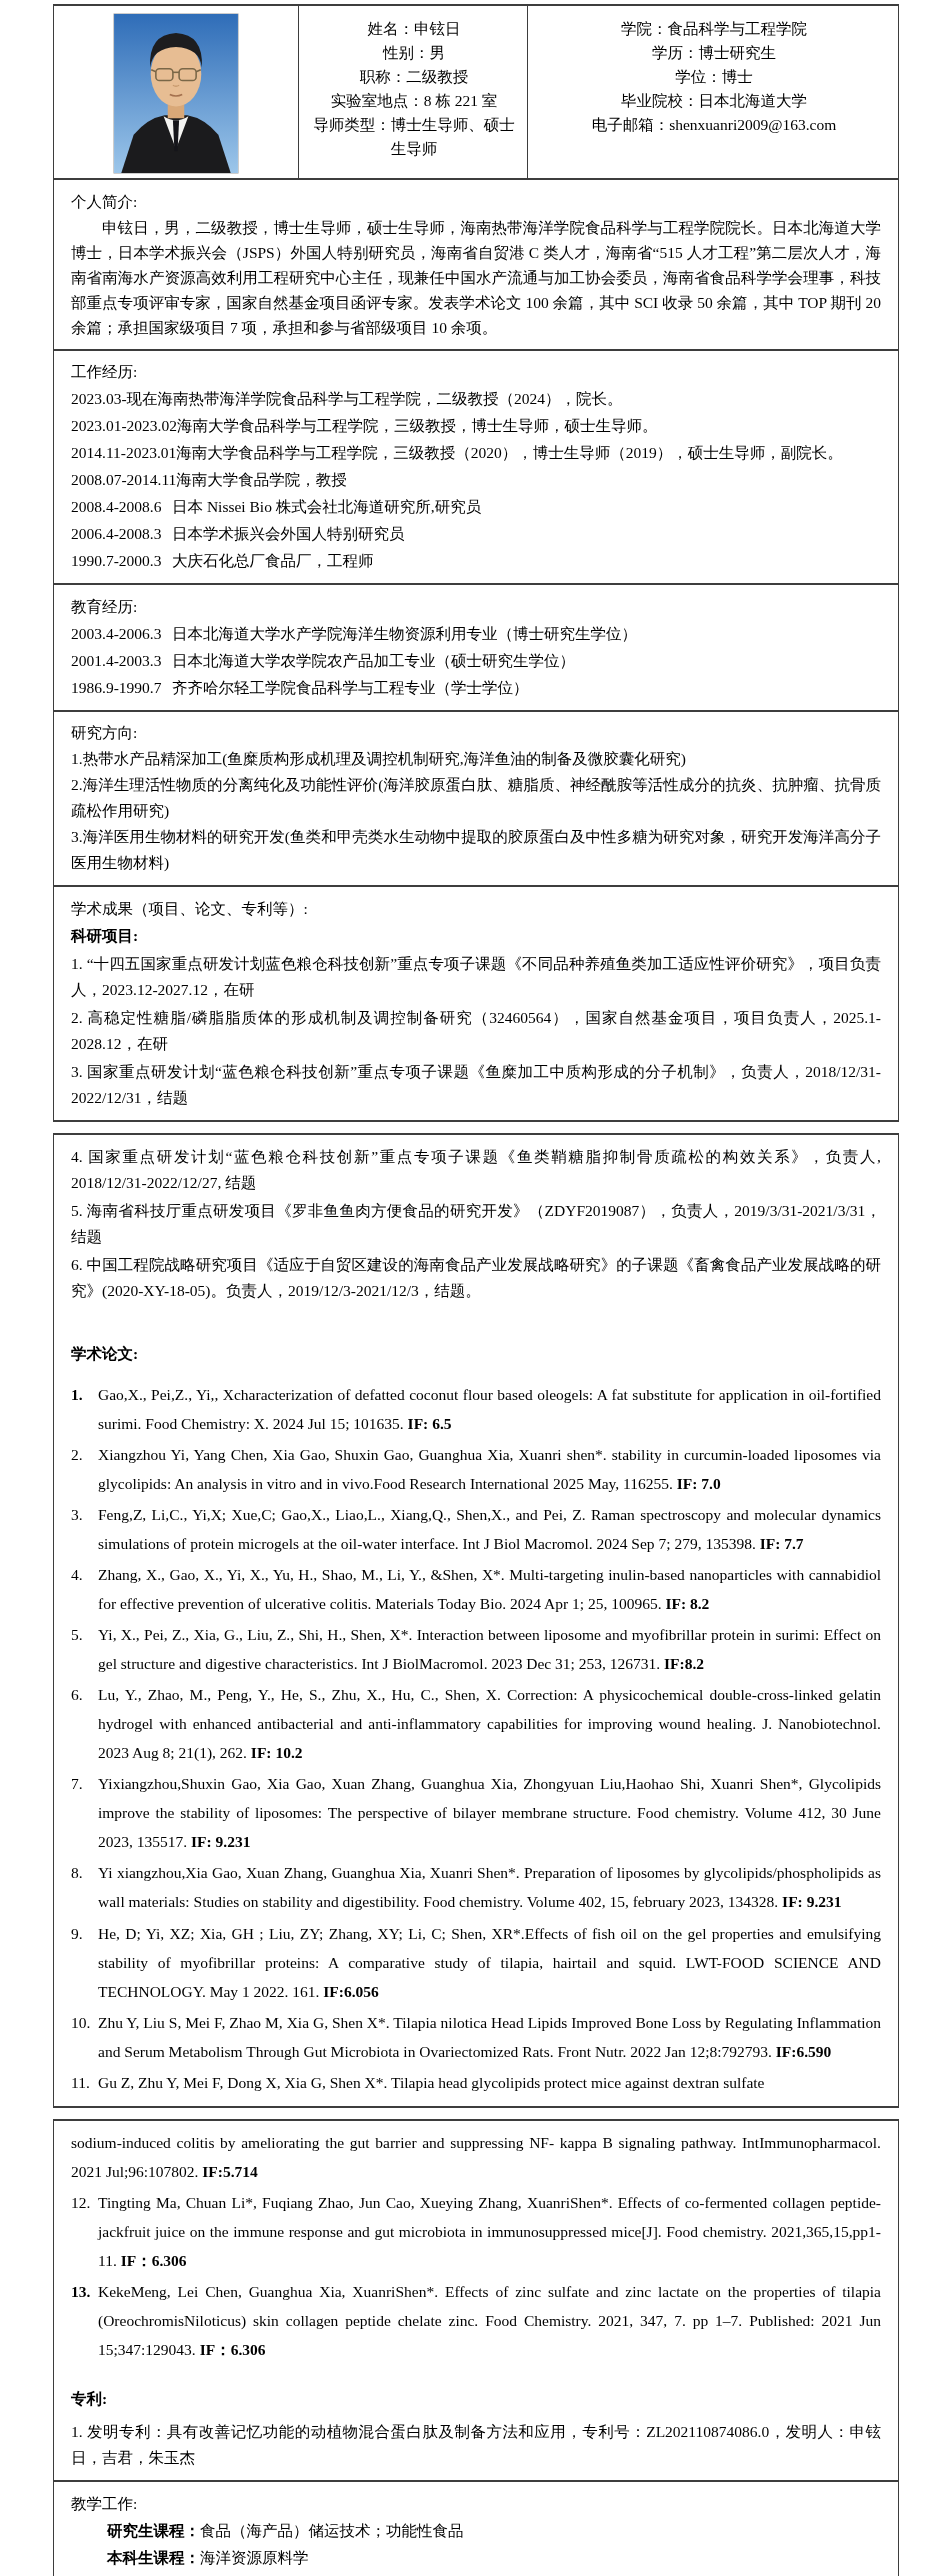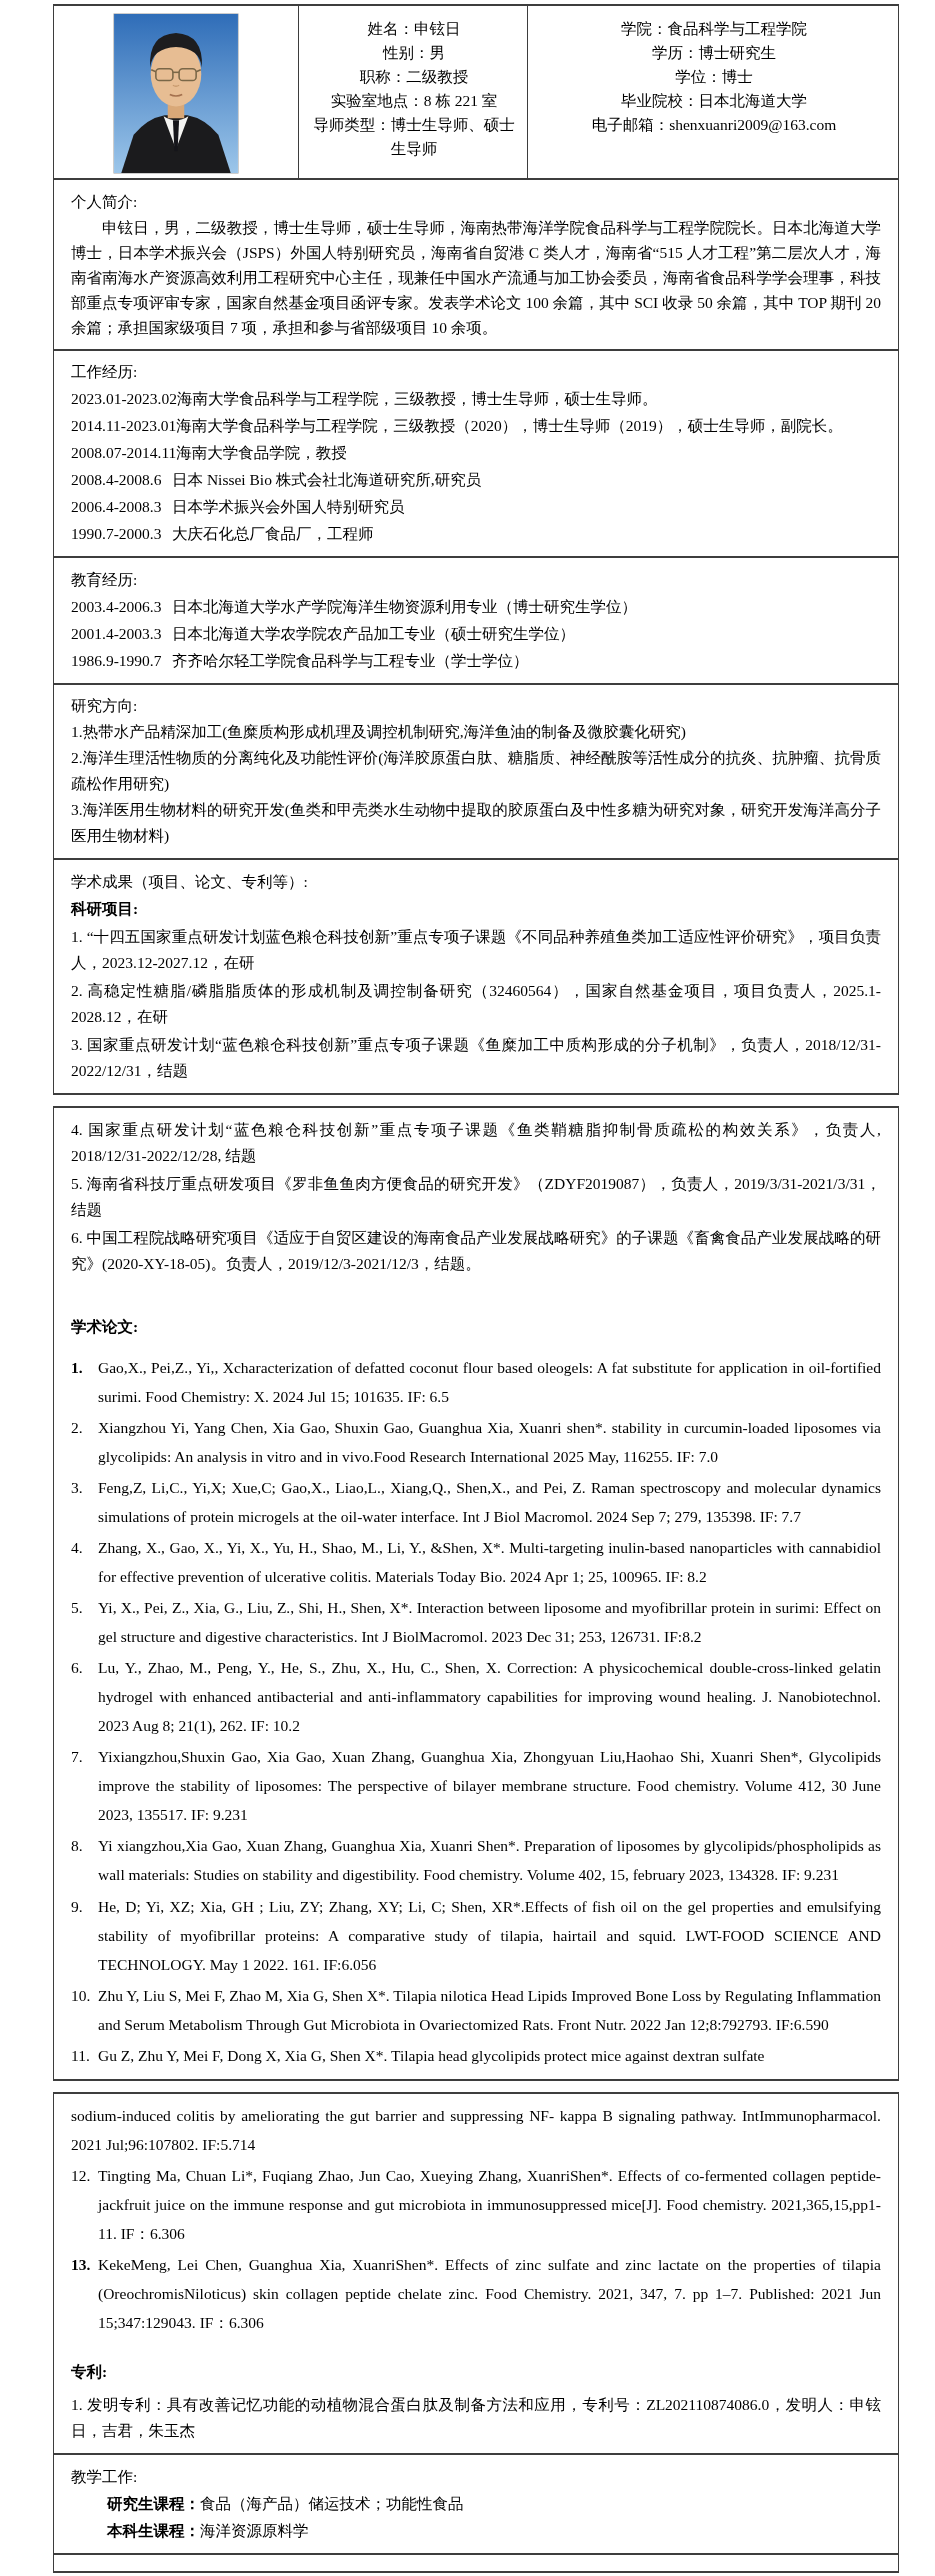--- a/index.html
+++ b/index.html
@@ -23,21 +23,21 @@
   .zh-line{line-height:27px;}
   .entry .date.tab{display:inline-block;min-width:101px;}
   .num-item{line-height:26px;text-align:justify;}
   .proj-list .num-item{margin-top:2.1px;}
   
   .papers-heading{margin-top:36px;margin-bottom:12.4px;}
   .paper{display:flex;line-height:29px;margin-top:2.1px;}
   .paper .pnum{width:27px;flex:none;}
   .paper .ptxt{flex:1;text-align:justify;}
   .paper-cont{line-height:29px;text-align:justify;}
-  .if{font-weight:normal;}
+  .if{font-weight:bold;}
   .patent-heading{margin-top:20.6px;margin-bottom:7.2px;}
   .teach-line{line-height:27px;padding-left:36px;}
   .photo-frame{width:124px;height:159px;box-shadow:0 0 0 0.5px #9a9a9a;}
 </style>
 </head>
 <body>
 
 <div class="doc">
 
   <div class="block">
@@ -99,20 +99,21 @@
 
     <div class="sec">
       <div class="sec-heading">个人简介:</div>
       <div class="para">申铉日，男，二级教授，博士生导师，硕士生导师，海南热带海洋学院食品科学与工程学院院长。日本北海道大学博士，日本学术振兴会（JSPS）外国人特别研究员，海南省自贸港 C 类人才，海南省“515 人才工程”第二层次人才，海南省南海水产资源高效利用工程研究中心主任，现兼任中国水产流通与加工协会委员，海南省食品科学学会理事，科技部重点专项评审专家，国家自然基金项目函评专家。发表学术论文 100 余篇，其中 SCI 收录 50 余篇，其中 TOP 期刊 20 余篇；承担国家级项目 7 项，承担和参与省部级项目 10 余项。</div>
     </div>
 
     <div class="sec">
       <div class="sec-heading">工作经历:</div>
       <div>
 
+          <div class="entry zh-line"><span class="date">2023.03-现在</span><span>海南热带海洋学院食品科学与工程学院，二级教授（2024），院长。</span></div>
 
           <div class="entry zh-line"><span class="date tab">2023.01-2023.02</span><span>海南大学食品科学与工程学院，三级教授，博士生导师，硕士生导师。</span></div>
 
           <div class="entry zh-line"><span class="date tab">2014.11-2023.01</span><span>海南大学食品科学与工程学院，三级教授（2020），博士生导师（2019），硕士生导师，副院长。</span></div>
 
           <div class="entry zh-line"><span class="date tab">2008.07-2014.11</span><span>海南大学食品学院，教授</span></div>
 
           <div class="entry zh-line"><span class="date tab">2008.4-2008.6</span><span>日本 Nissei Bio 株式会社北海道研究所,研究员</span></div>
 
           <div class="entry zh-line"><span class="date tab">2006.4-2008.3</span><span>日本学术振兴会外国人特别研究员</span></div>
@@ -156,21 +157,21 @@
 
           <div class="num-item"><span>3.</span> <span>国家重点研发计划“蓝色粮仓科技创新”重点专项子课题《鱼糜加工中质构形成的分子机制》，负责人，2018/12/31-2022/12/31，结题</span></div>
         </div>
     </div>
   </div>
 
   <div class="block">
     <div class="sec">
       <div class="proj-list">
 
-          <div class="num-item"><span>4.</span> <span>国家重点研发计划“蓝色粮仓科技创新”重点专项子课题《鱼类鞘糖脂抑制骨质疏松的构效关系》，负责人, 2018/12/31-2022/12/28, 结题</span></div>
+          <div class="num-item"><span>4.</span> <span>国家重点研发计划“蓝色粮仓科技创新”重点专项子课题《鱼类鞘糖脂抑制骨质疏松的构效关系》，负责人, 2018/12/31-2022/12/27, 结题</span></div>
 
           <div class="num-item"><span>5.</span> <span>海南省科技厅重点研发项目《罗非鱼鱼肉方便食品的研究开发》（ZDYF2019087），负责人，2019/3/31-2021/3/31，结题</span></div>
 
           <div class="num-item"><span>6.</span> <span>中国工程院战略研究项目《适应于自贸区建设的海南食品产业发展战略研究》的子课题《畜禽食品产业发展战略的研究》(2020-XY-18-05)。负责人，2019/12/3-2021/12/3，结题。</span></div>
         </div>
 
       <div class="sec-heading bold papers-heading">学术论文:</div>
 
       <div>
 

